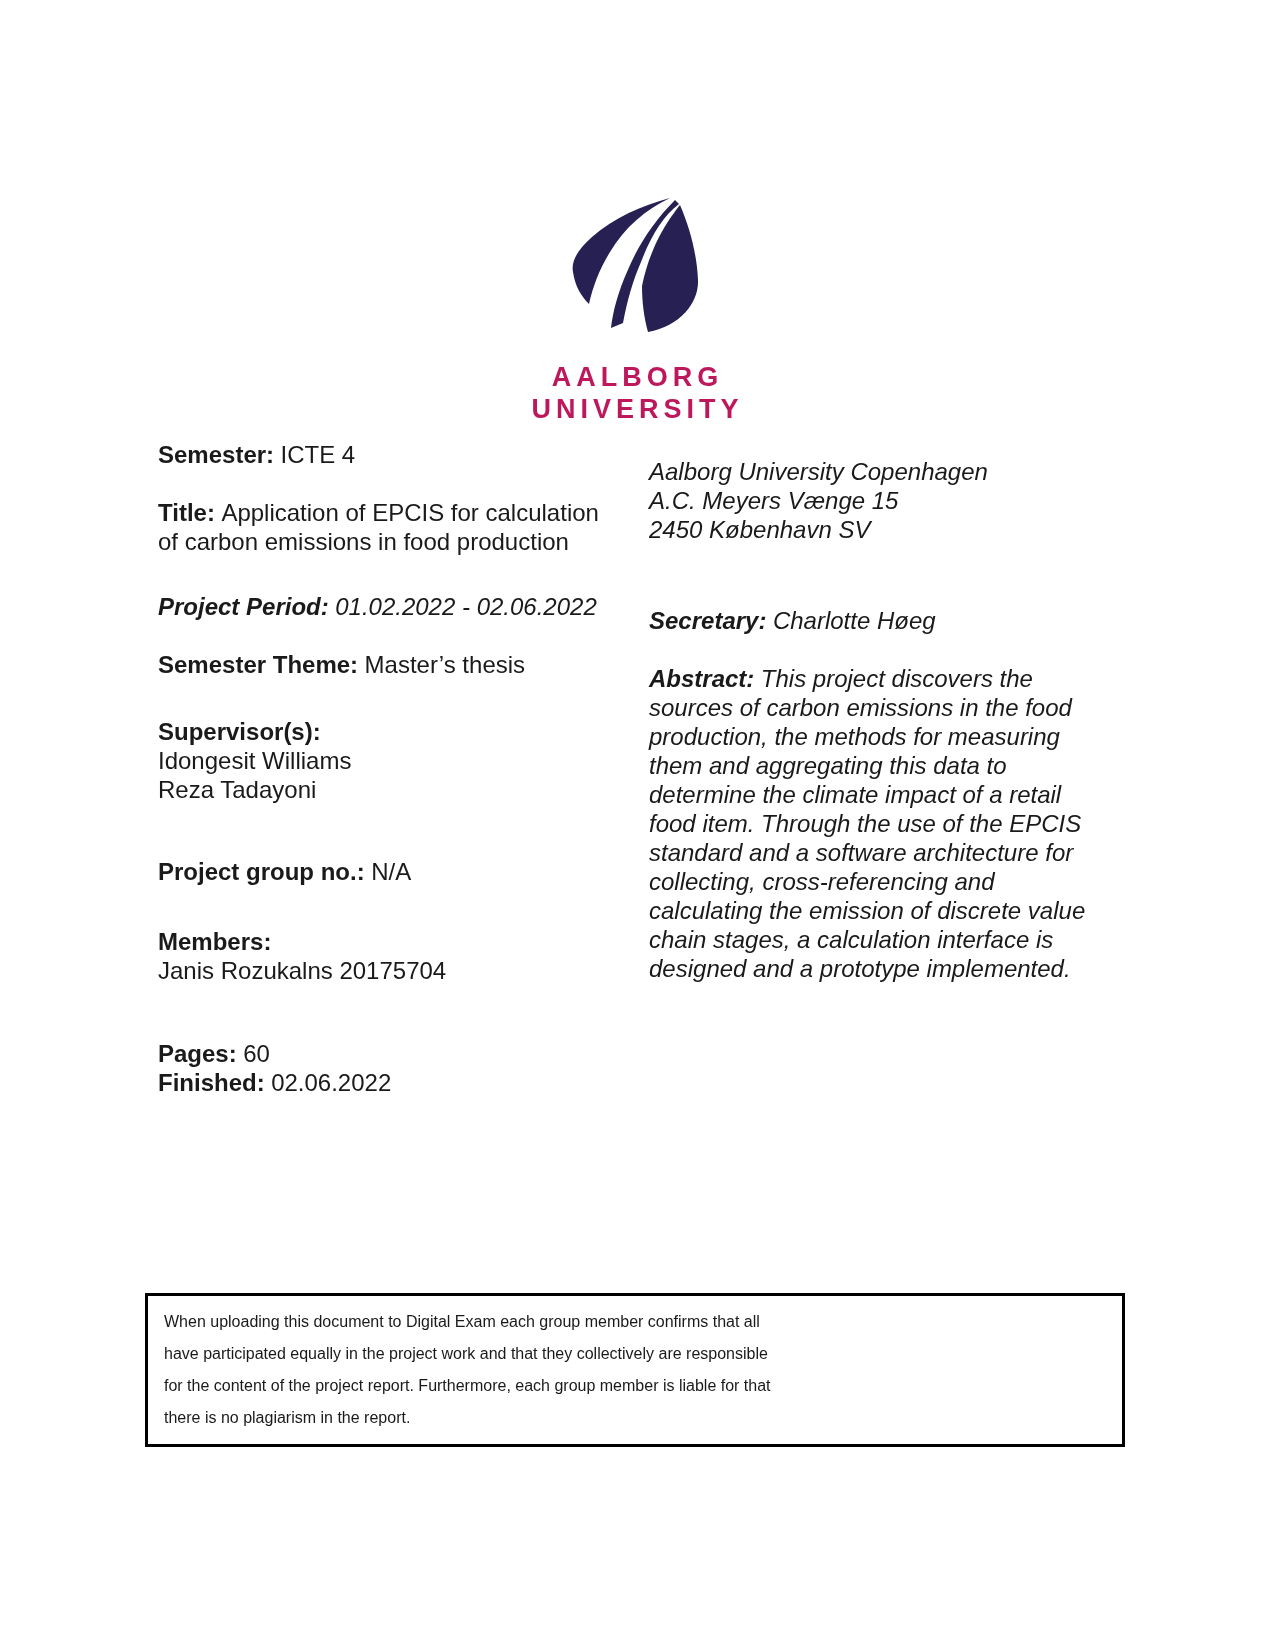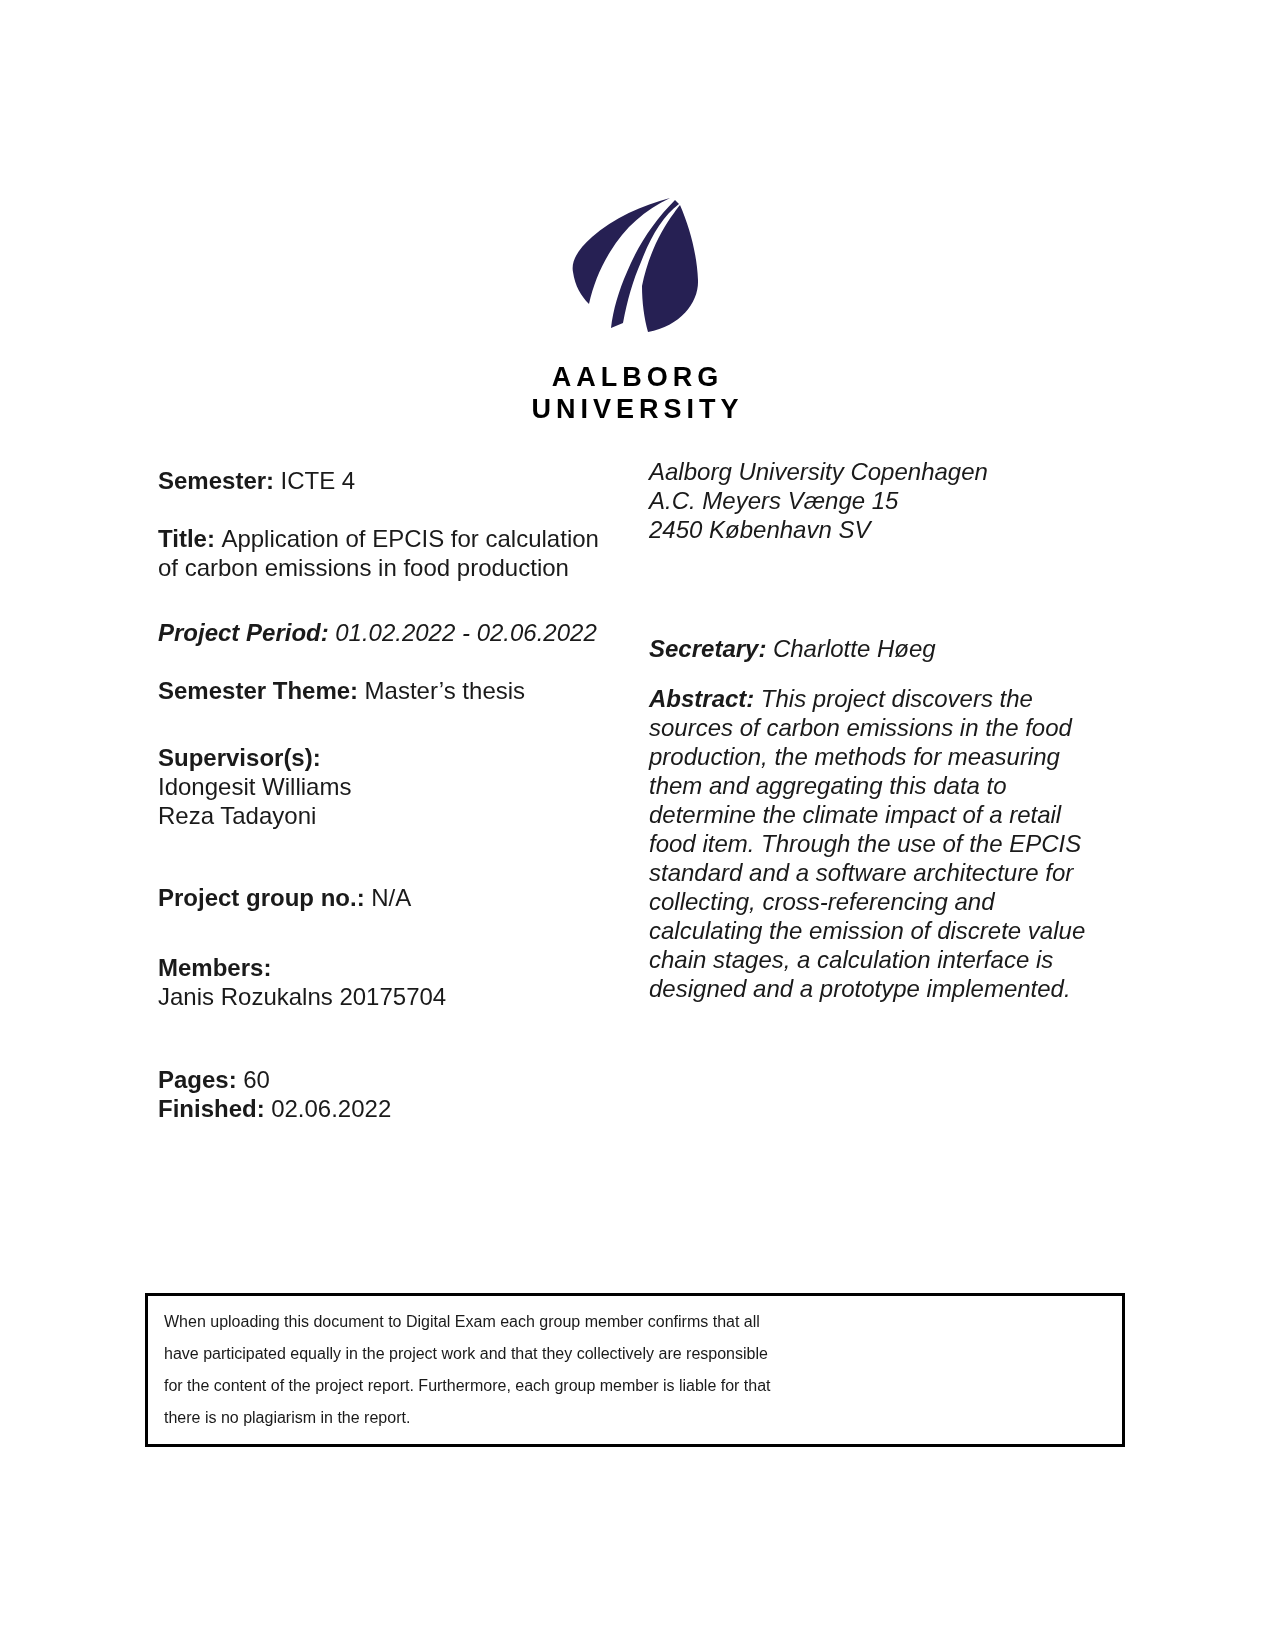--- a/index.html
+++ b/index.html
@@ -16,47 +16,47 @@
   .logo-swirl{
     position:absolute;
     left:555px; top:180px;
     width:160px; height:160px;
   }
   .logo-wordmark{
     position:absolute;
     left:0; top:361px;
     width:100%;
     text-align:center;
-    color:#000000;
+    color:#be185d;
     font-weight:700;
   }
   .logo-wordmark .wm-line{
     font-size:27px;
     line-height:32px;
     letter-spacing:5px;
   }
   
   .col{
     position:absolute;
     font-size:24px;
     line-height:29px;
   }
-  .col-left{ left:158px; top:466px; width:486px; }
+  .col-left{ left:158px; top:440px; width:486px; }
   .col-right{ left:649px; top:457px; width:492px;font-style:italic; }
   .lbl{ font-weight:700; margin-right:0.27em; }
   .pre{ white-space:pre-line; }
   .blk-title{ margin-top:29px; }
   .blk-period{ margin-top:36px;font-style:italic; }
   .blk-theme{ margin-top:29px; }
   .blk-supervisors{ margin-top:38px; }
   .blk-group{ margin-top:53px; }
   .blk-members{ margin-top:41px; }
   .blk-pages{ margin-top:54px; }
-  .blk-secretary{ margin-top:90px; }
-  .blk-abstract{ margin-top:21px; }
+  .blk-secretary{ margin-top:62px; }
+  .blk-abstract{ margin-top:29px; }
   
   .decl-box{
     position:absolute;
     left:145px; top:1293px;
     width:980px;
     box-sizing:border-box;
     border:3px solid #000000;
     padding:10px 16px 10px 16px;
     font-size:16px;
     line-height:32px;

